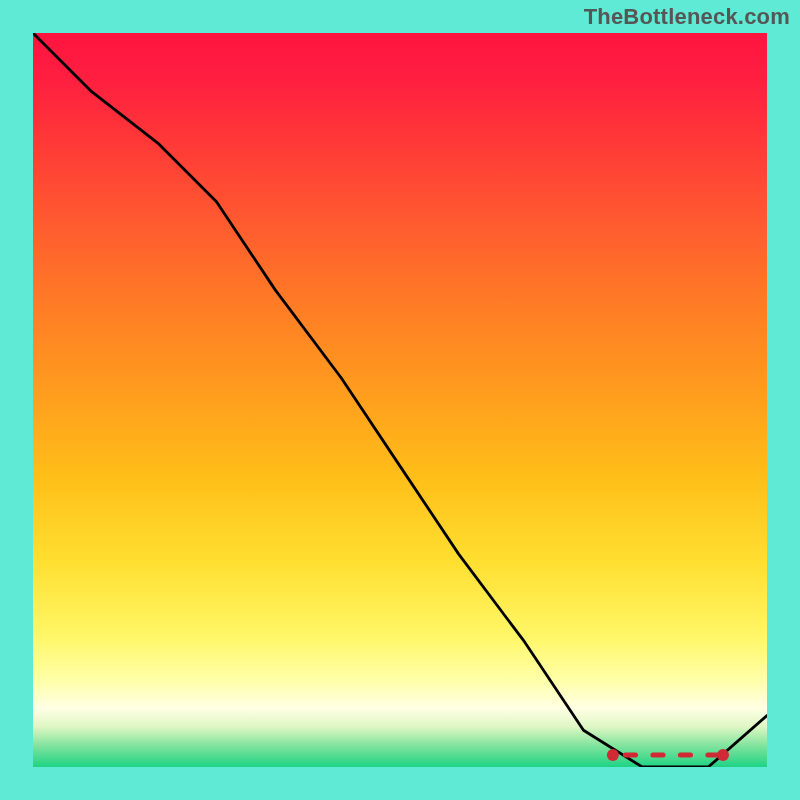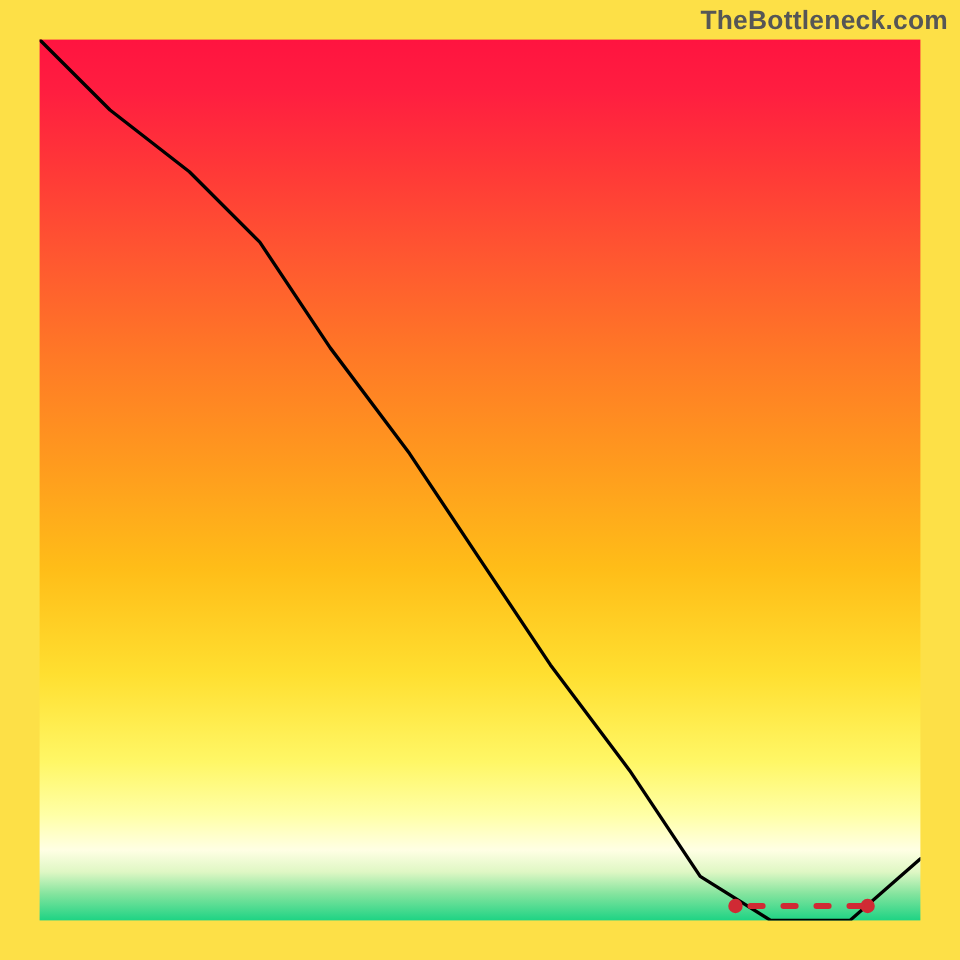--- a/index.html
+++ b/index.html
@@ -1,21 +1,21 @@
 <!DOCTYPE html>
 <html><head>
 <meta charset="utf-8">
 <style>
   * { margin: 0; padding: 0; box-sizing: border-box; }
   html, body { width: 800px; height: 800px; background: #000; overflow: hidden; }
   .frame {
     position: relative;
     width: 800px;
     height: 800px;
-    background: #fde047;
+    background: #5eead4;
   }
   .attribution {
     position: absolute;
     top: 4px;
     right: 10px;
     font-family: Arial, Helvetica, sans-serif;
     font-size: 22px;
     font-weight: 700;
     color: #565656;
     letter-spacing: 0.2px;

